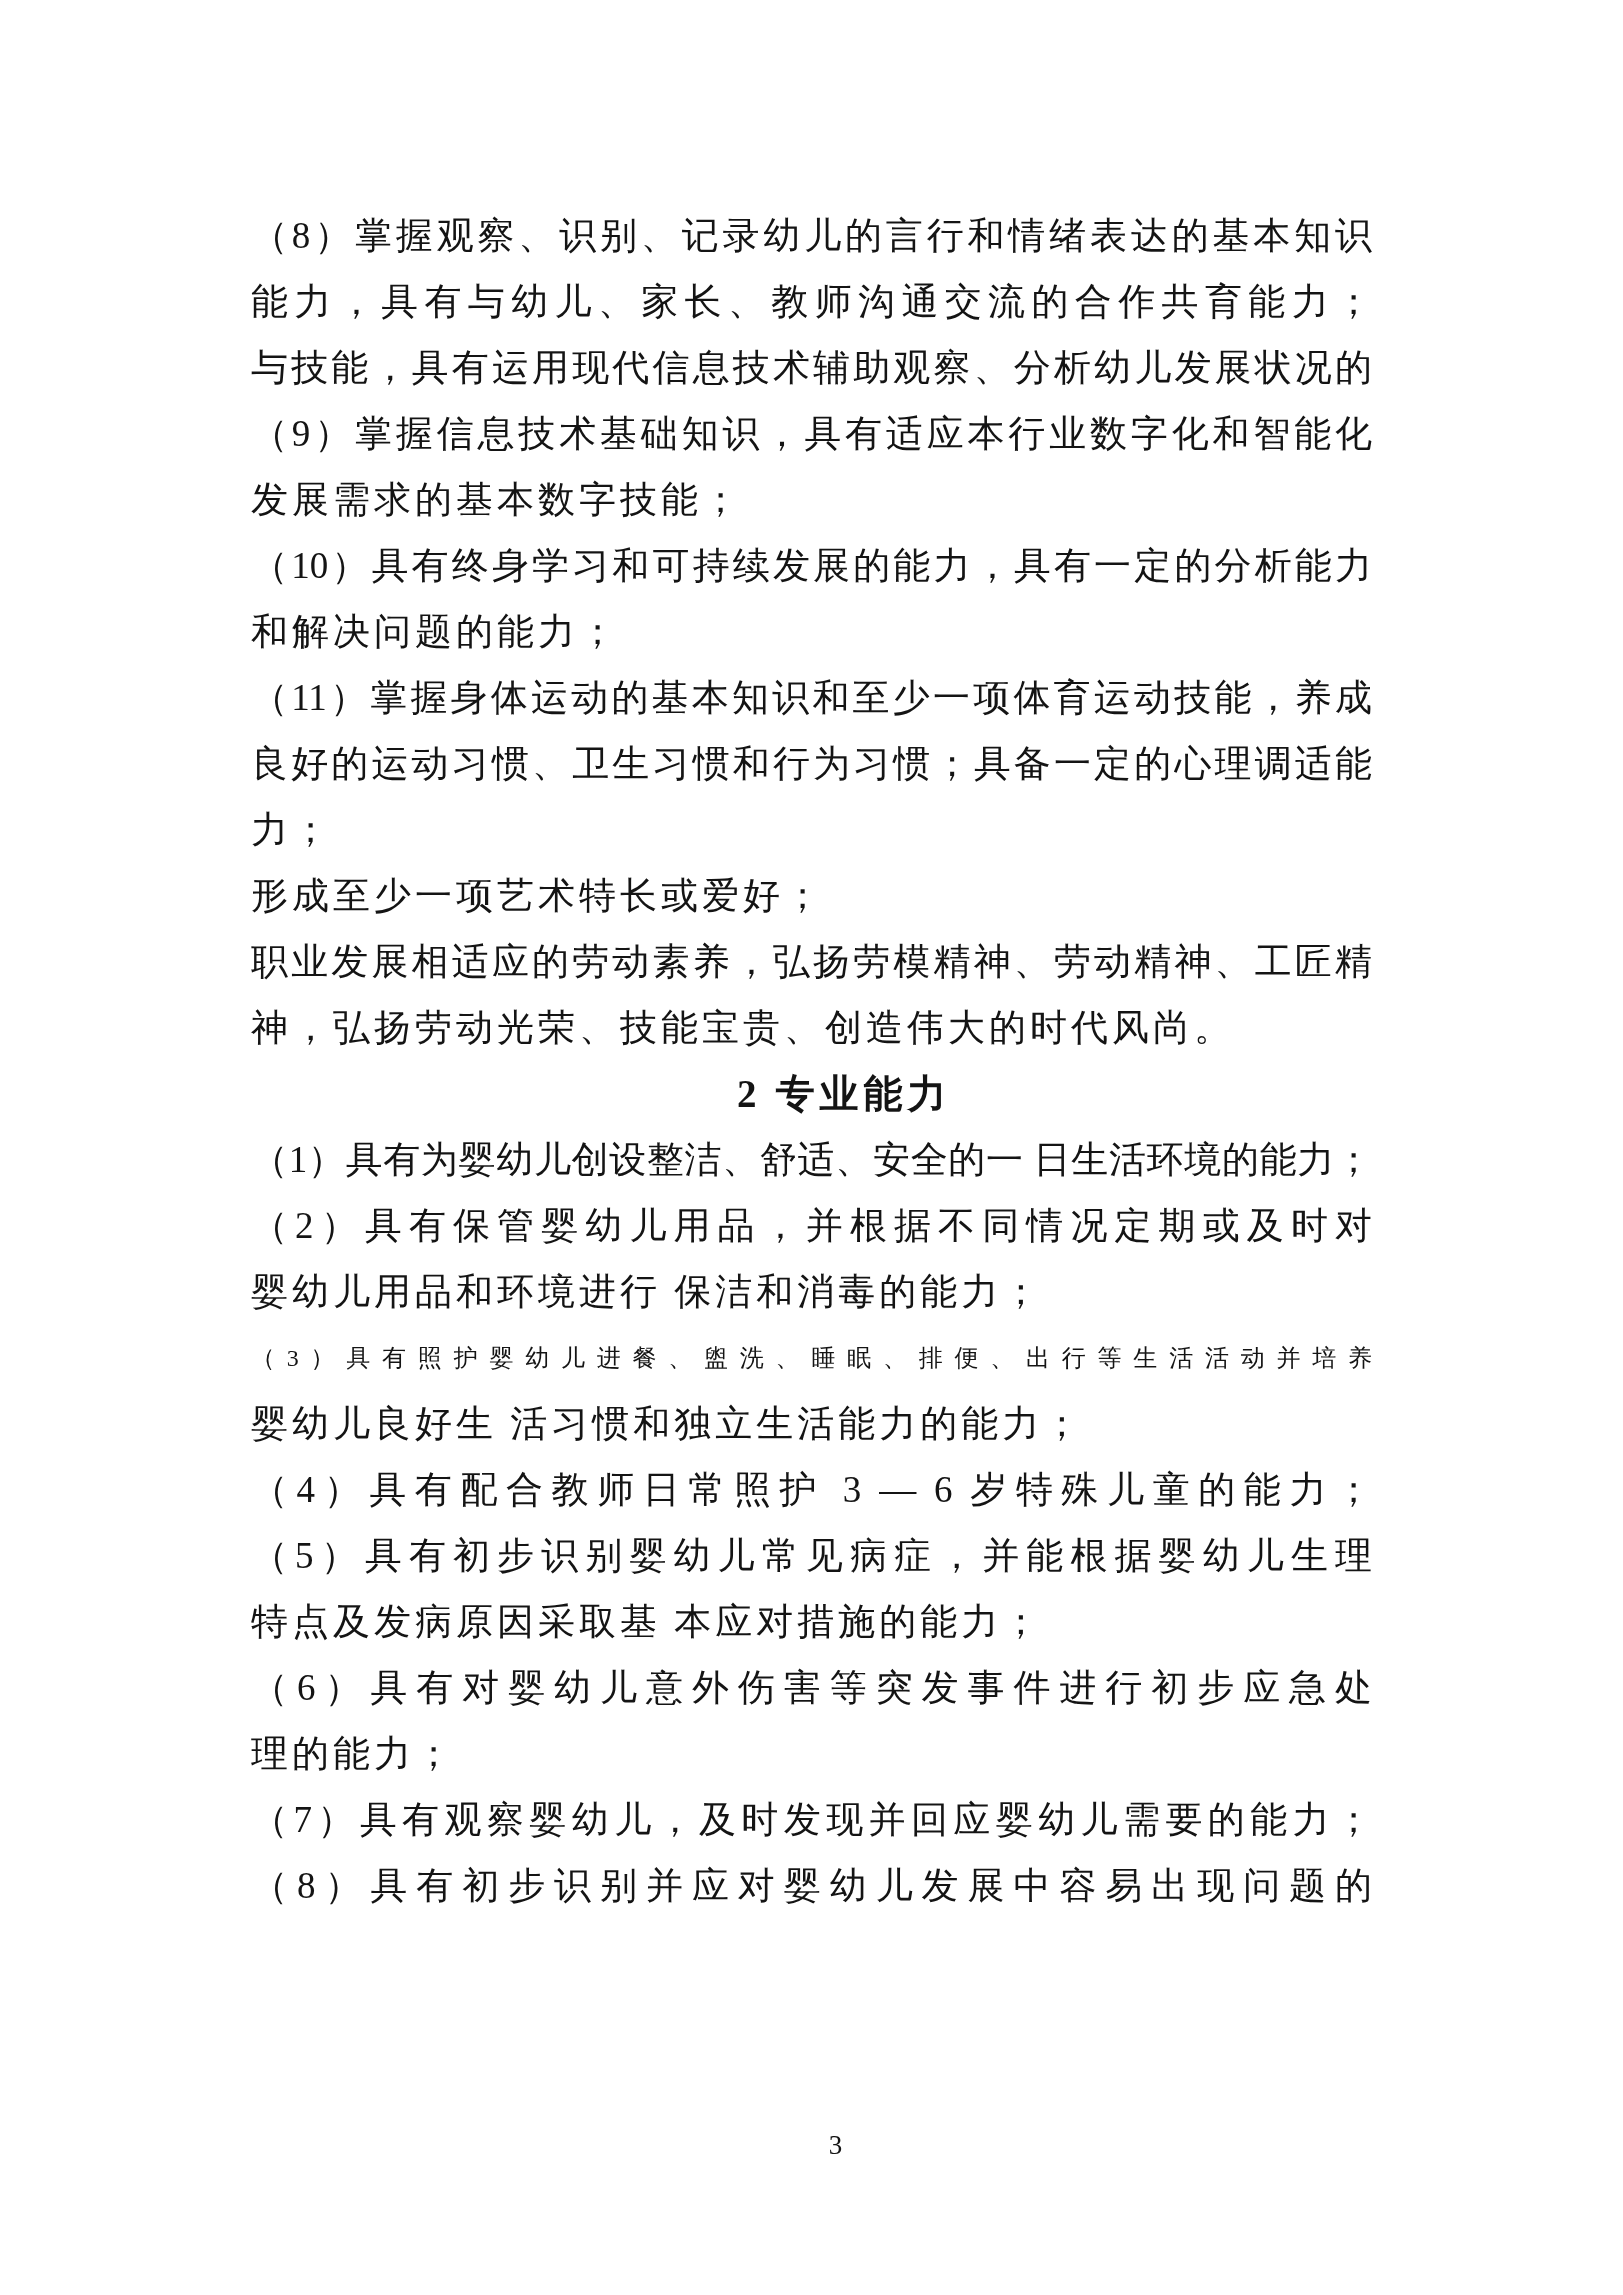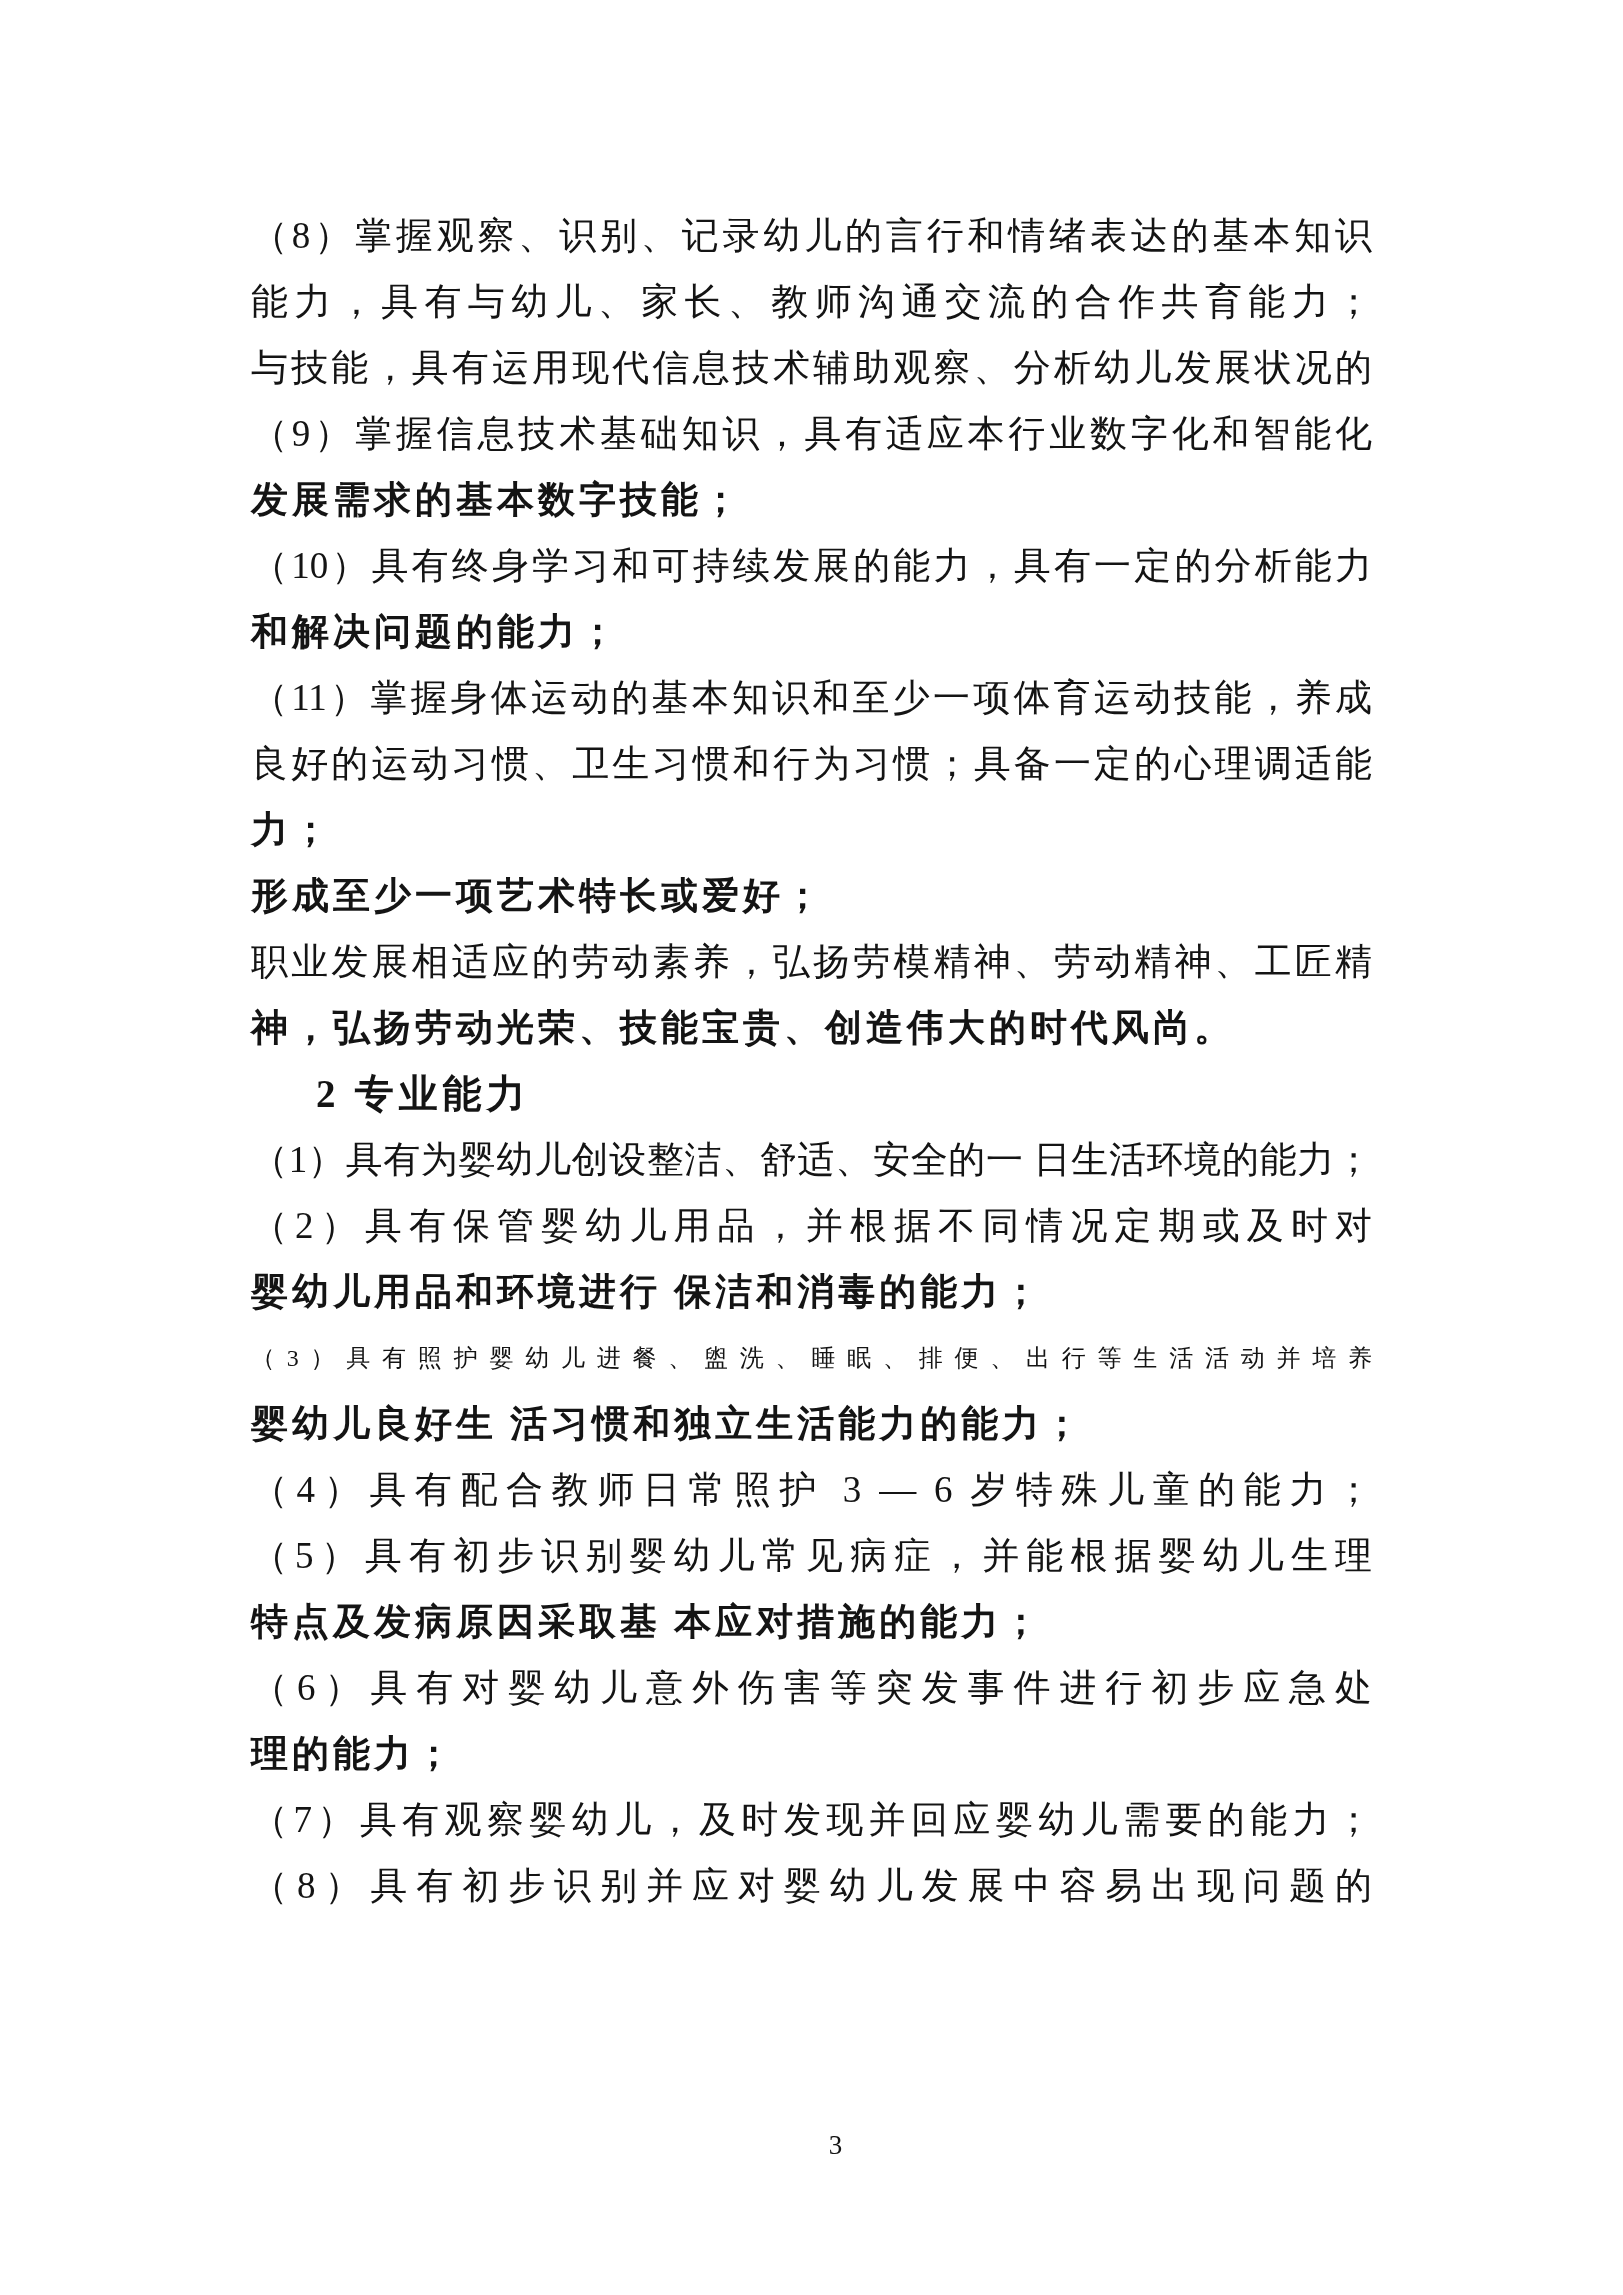--- a/index.html
+++ b/index.html
@@ -34,37 +34,36 @@
   .line.j {
     white-space: normal;
     text-align: justify;
     text-align-last: justify;
     text-justify: inter-character;
   }
   
   .line.l {
     text-align: left;
     letter-spacing: 4px;
-    font-weight: bold;
   }
   
   .line.t {
     white-space: normal;
     font-size: 24px;
     text-align: justify;
     text-align-last: justify;
     text-justify: inter-character;
   }
   
   .line.h {
     font-weight: bold;
     font-size: 39px;
     text-indent: 65px;
     letter-spacing: 4.8px;
-    text-align: left;
+    text-align: center;
   }
   .page-number {
     position: absolute;
     left: 0;
     top: 2121px;
     width: 100%;
     text-align: center;
     font-size: 27px;
     line-height: 48px;
     color: #141414;

